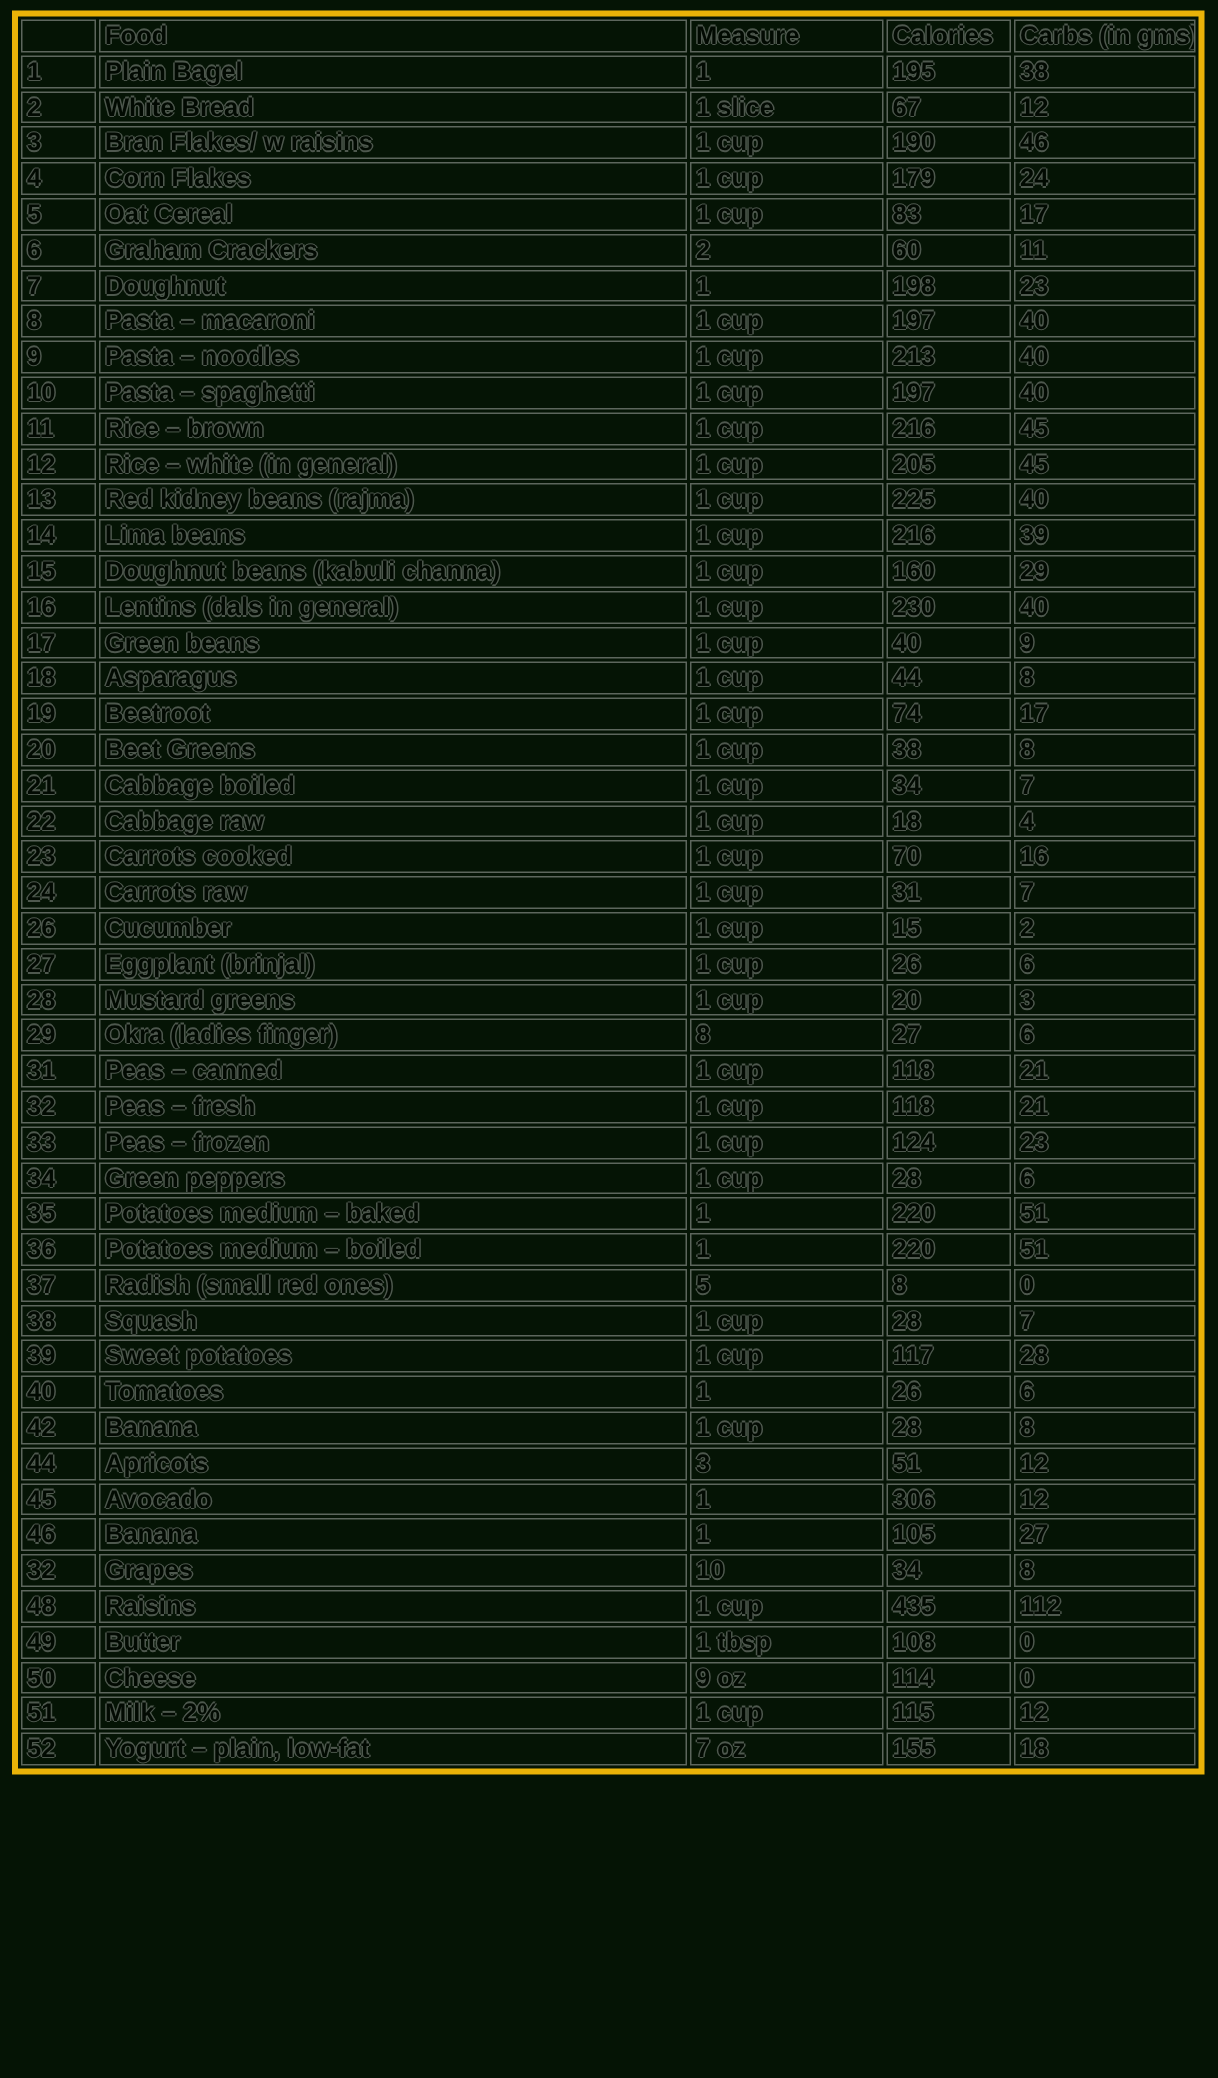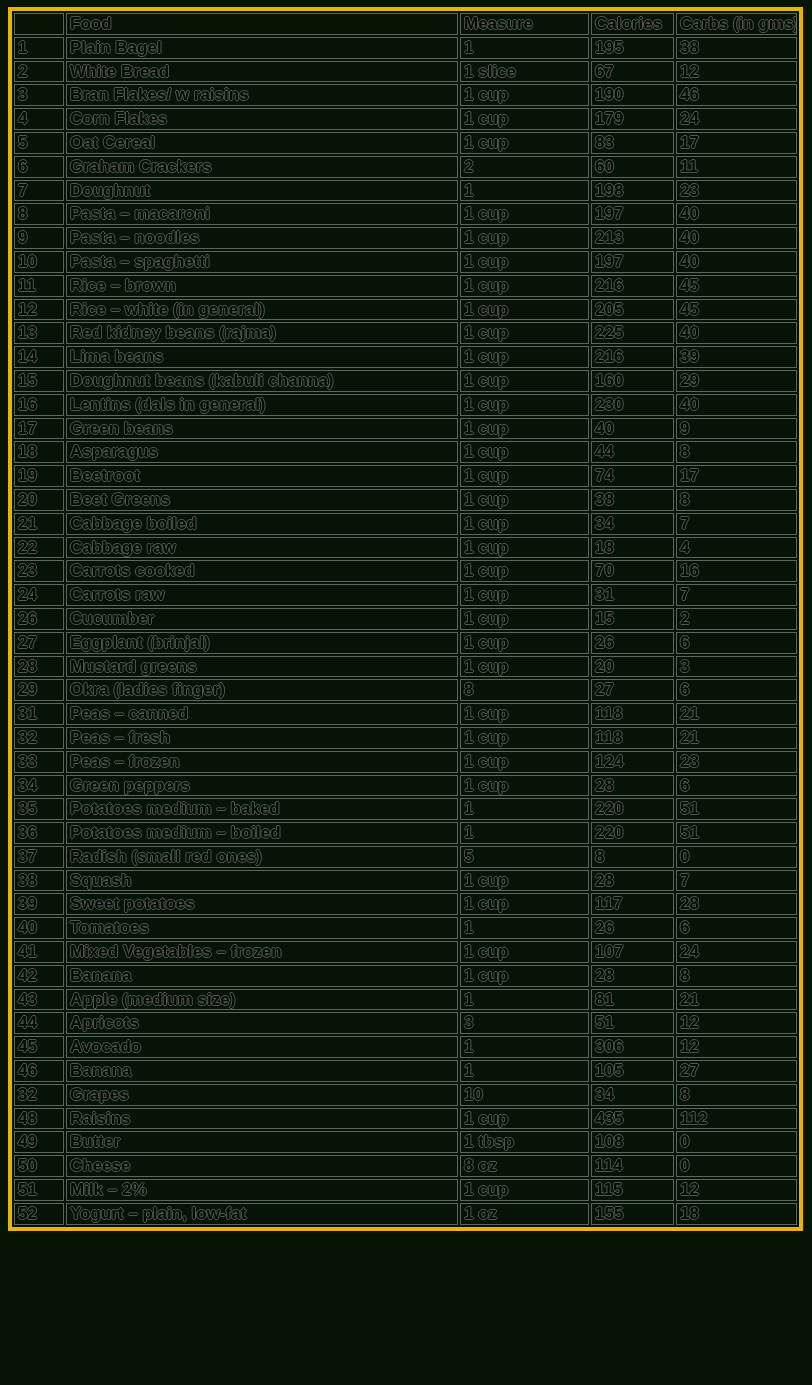--- a/index.html
+++ b/index.html
@@ -332,39 +332,25 @@
         <td>28</td>
       </tr>
       <tr>
         <td>40</td>
         <td>Tomatoes</td>
         <td>1</td>
         <td>26</td>
         <td>6</td>
       </tr>
       <tr>
-        <td>41</td>
-        <td>Mixed Vegetables – frozen</td>
-        <td>1 cup</td>
-        <td>107</td>
-        <td>24</td>
-      </tr>
-      <tr>
         <td>42</td>
         <td>Banana</td>
         <td>1 cup</td>
         <td>28</td>
         <td>8</td>
-      </tr>
-      <tr>
-        <td>43</td>
-        <td>Apple (medium size)</td>
-        <td>1</td>
-        <td>81</td>
-        <td>21</td>
       </tr>
       <tr>
         <td>44</td>
         <td>Apricots</td>
         <td>3</td>
         <td>51</td>
         <td>12</td>
       </tr>
       <tr>
         <td>45</td>
@@ -397,32 +383,32 @@
       <tr>
         <td>49</td>
         <td>Butter</td>
         <td>1 tbsp</td>
         <td>108</td>
         <td>0</td>
       </tr>
       <tr>
         <td>50</td>
         <td>Cheese</td>
-        <td>8 oz</td>
+        <td>9 oz</td>
         <td>114</td>
         <td>0</td>
       </tr>
       <tr>
         <td>51</td>
         <td>Milk – 2%</td>
         <td>1 cup</td>
         <td>115</td>
         <td>12</td>
       </tr>
       <tr>
         <td>52</td>
         <td>Yogurt – plain, low-fat</td>
-        <td>1 oz</td>
+        <td>7 oz</td>
         <td>155</td>
         <td>18</td>
       </tr>
     </tbody>
 </table>
 
 </body></html>

